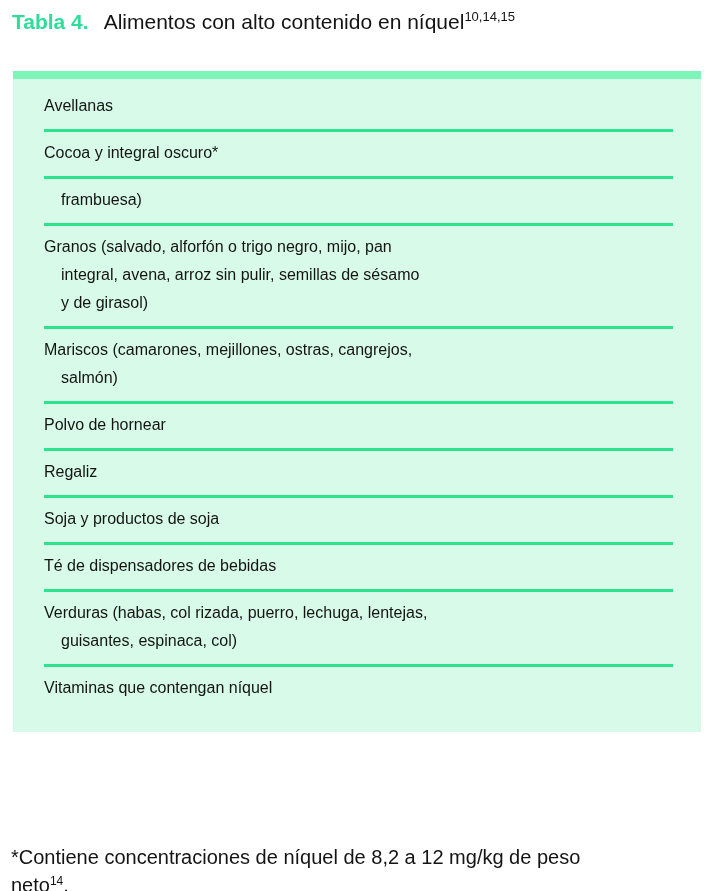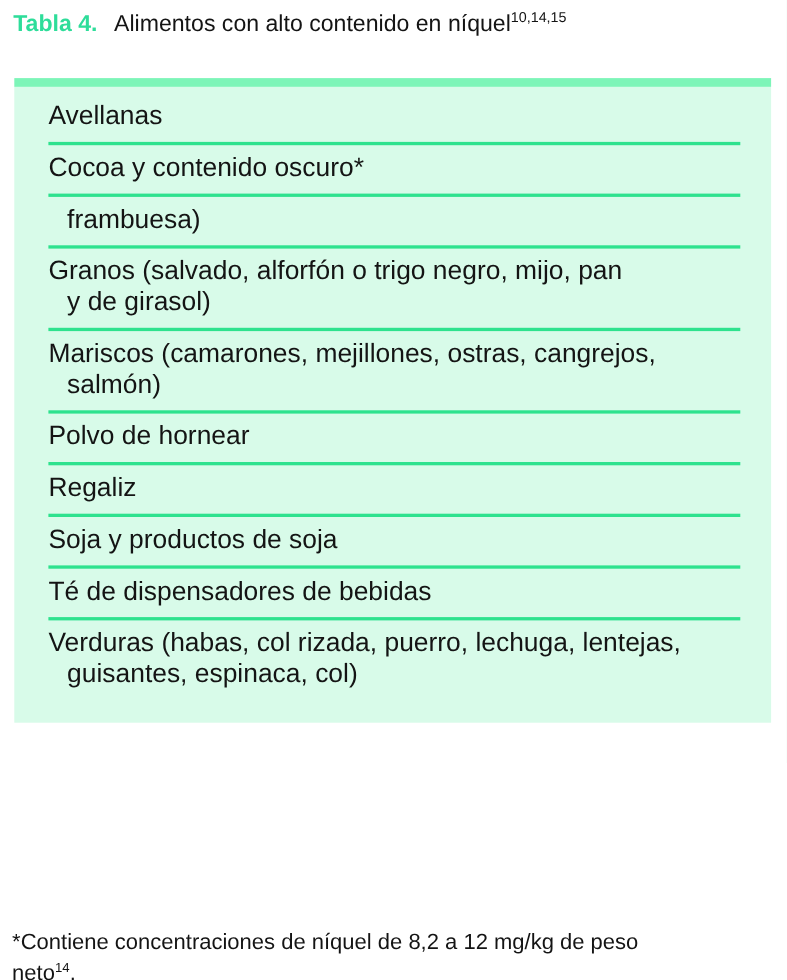--- a/index.html
+++ b/index.html
@@ -49,21 +49,21 @@
     height:8px;
     background:var(--bar);
   }
   .tbody{
     background:var(--tbg);
     padding:6px 28px 21px 31px;
   }
   .row{
     padding:7px 0 9px 0;
     border-bottom:3px solid var(--sep);
-    font-size:24px;
+    font-size:16px;
     line-height:28px;
     color:var(--txt);
   }
   .row:last-child{ border-bottom:none; }
   .row .line{ white-space:pre; }
   .row .line.cont{ padding-left:17px; }
   .footnote{
     position:absolute;
     left:11px; top:823px;
     width:690px;
@@ -86,27 +86,28 @@
     <span class="caption-label">Tabla 4.</span><span>Alimentos con alto contenido en níquel</span><sup>10,14,15</sup>
   </div>
 
   <div class="tablebox">
     <div class="topbar"></div>
     <div class="tbody" id="table-rows">
         <div class="row">
           <div class="line">Avellanas</div>
         </div>
         <div class="row">
-          <div class="line">Cocoa y contenido oscuro*</div>
+          <div class="line">Cocoa y integral oscuro*</div>
         </div>
         <div class="row">
           <div class="line cont">frambuesa)</div>
         </div>
         <div class="row">
           <div class="line">Granos (salvado, alforfón o trigo negro, mijo, pan</div>
+          <div class="line cont">integral, avena, arroz sin pulir, semillas de sésamo</div>
           <div class="line cont">y de girasol)</div>
         </div>
         <div class="row">
           <div class="line">Mariscos (camarones, mejillones, ostras, cangrejos,</div>
           <div class="line cont">salmón)</div>
         </div>
         <div class="row">
           <div class="line">Polvo de hornear</div>
         </div>
         <div class="row">
@@ -115,20 +116,23 @@
         <div class="row">
           <div class="line">Soja y productos de soja</div>
         </div>
         <div class="row">
           <div class="line">Té de dispensadores de bebidas</div>
         </div>
         <div class="row">
           <div class="line">Verduras (habas, col rizada, puerro, lechuga, lentejas,</div>
           <div class="line cont">guisantes, espinaca, col)</div>
         </div>
+        <div class="row">
+          <div class="line">Vitaminas que contengan níquel</div>
+        </div>
       </div>
   </div>
 
   <p class="footnote">
     <span>*Contiene concentraciones de níquel de 8,2 a 12 mg/kg de peso</span><br>
     <span>neto</span><sup>14</sup><span>.</span>
   </p>
 
 </div>
 

